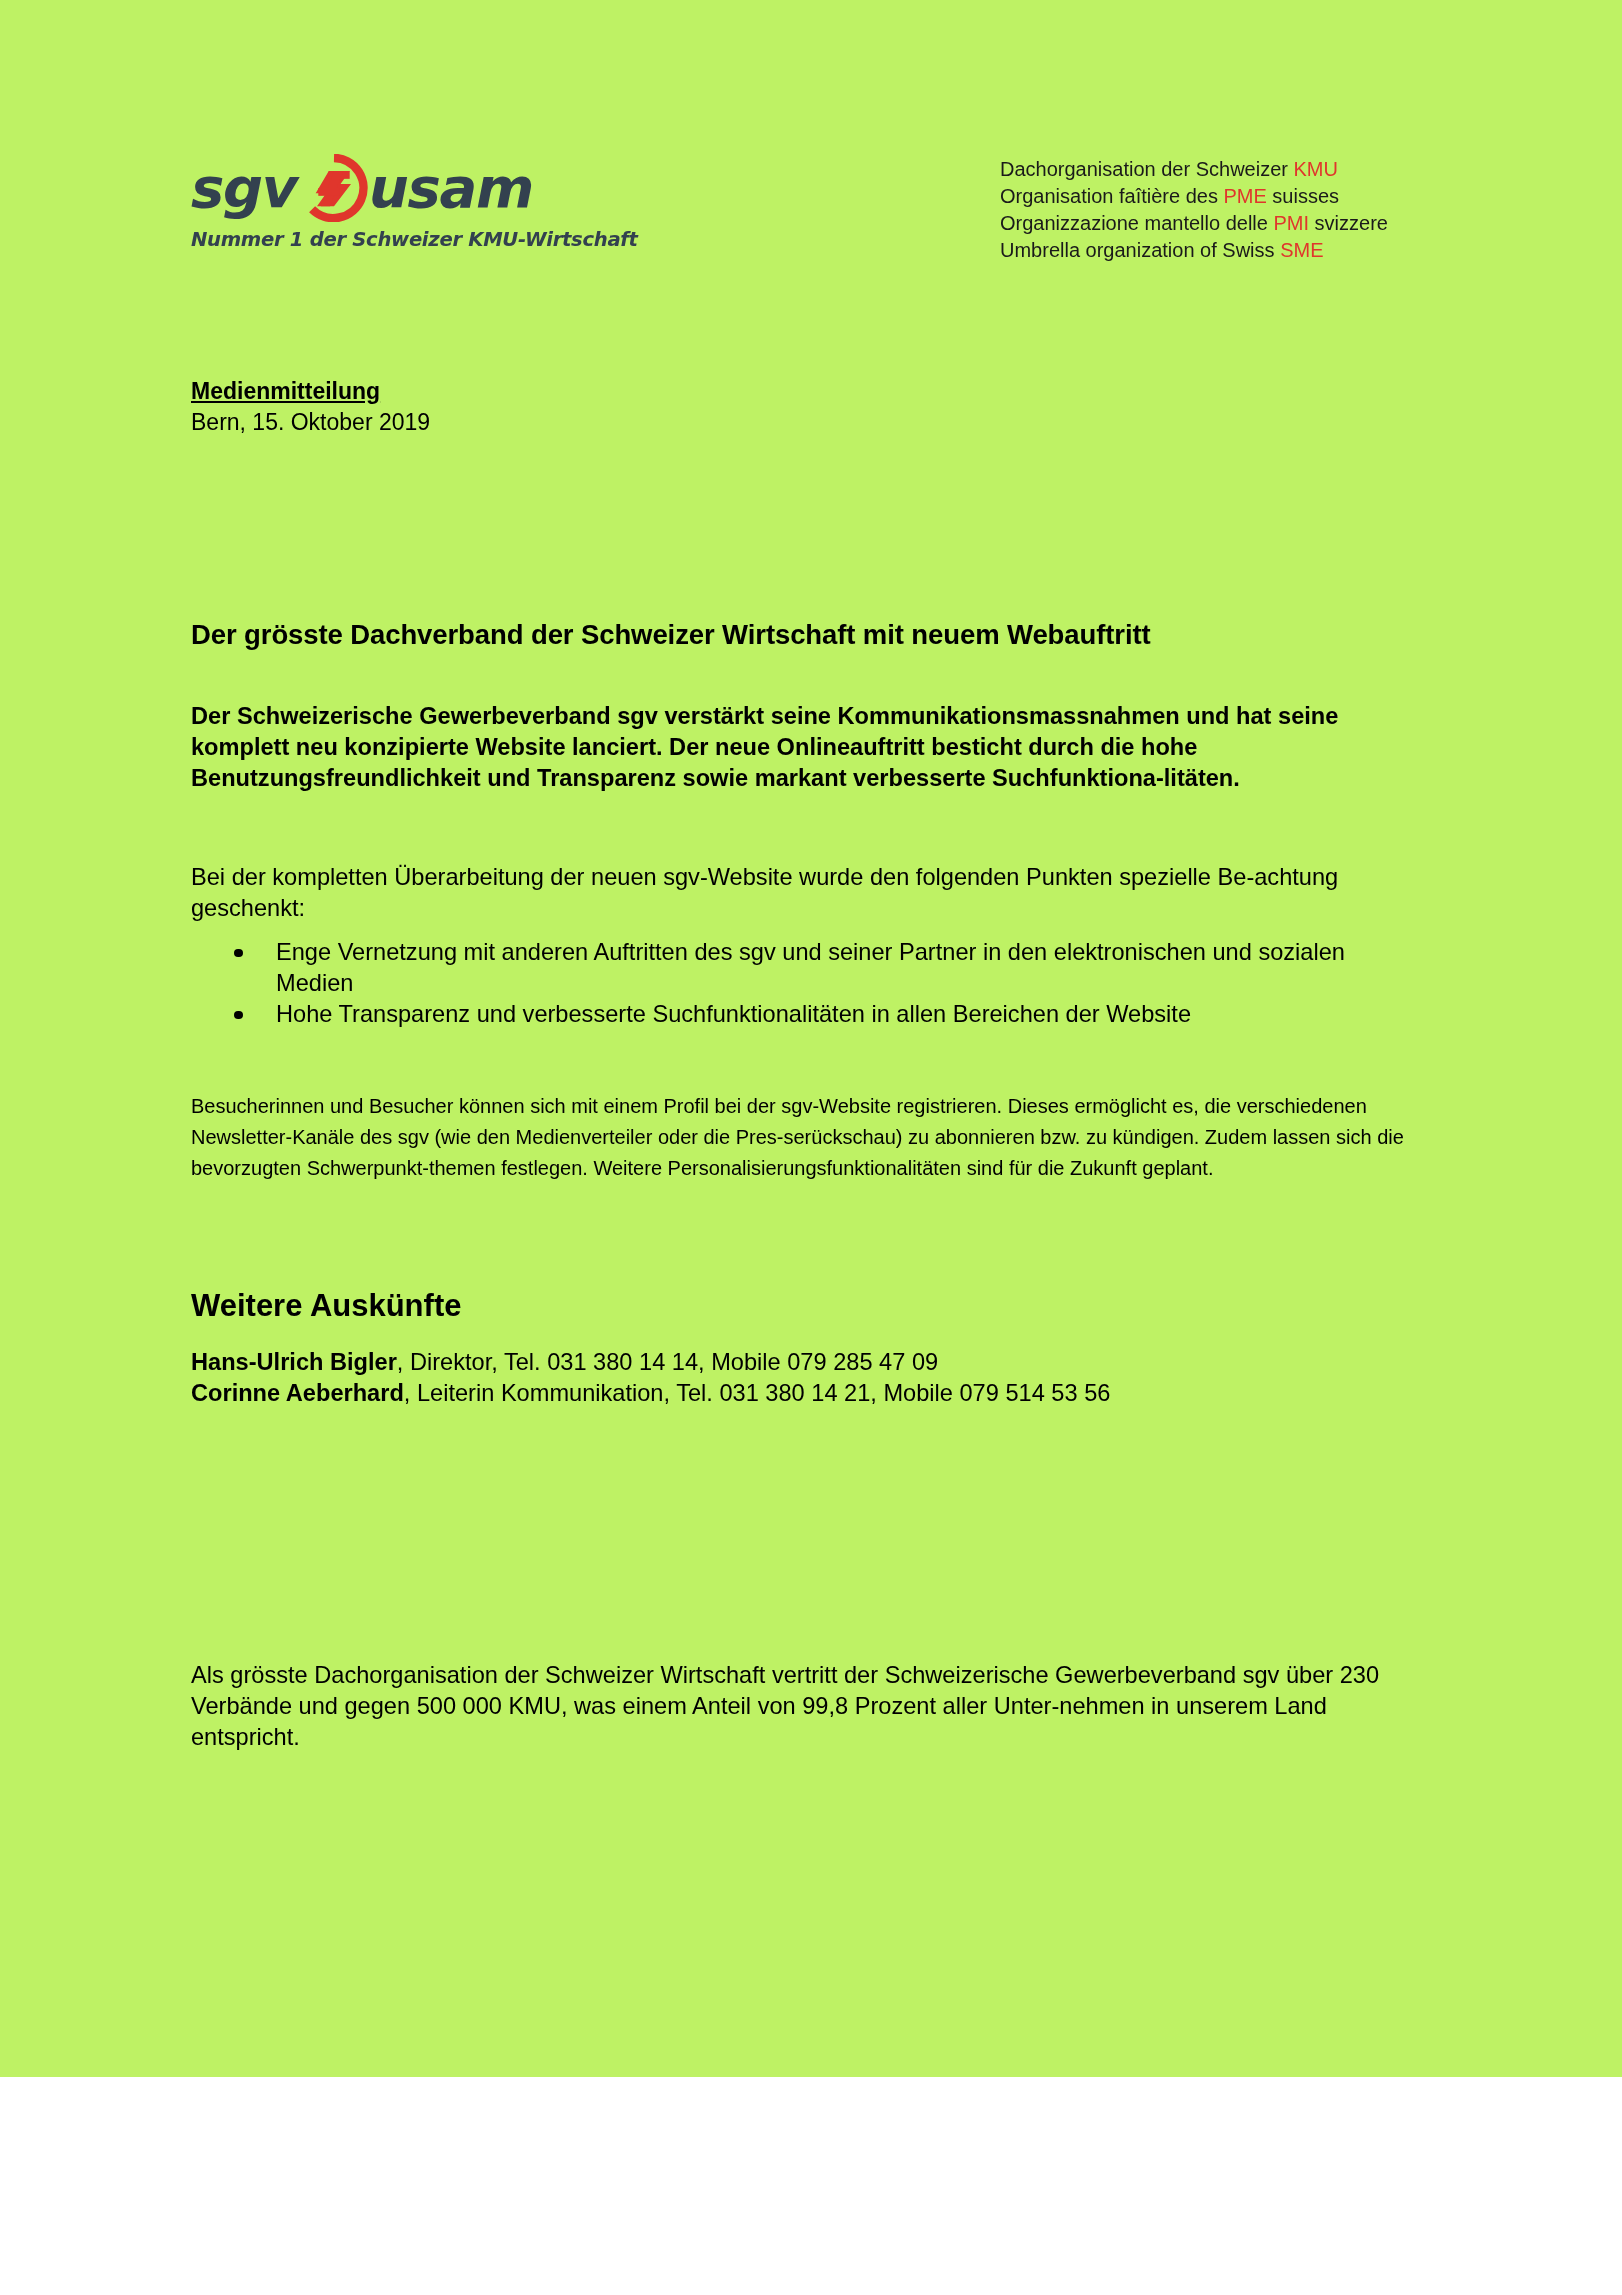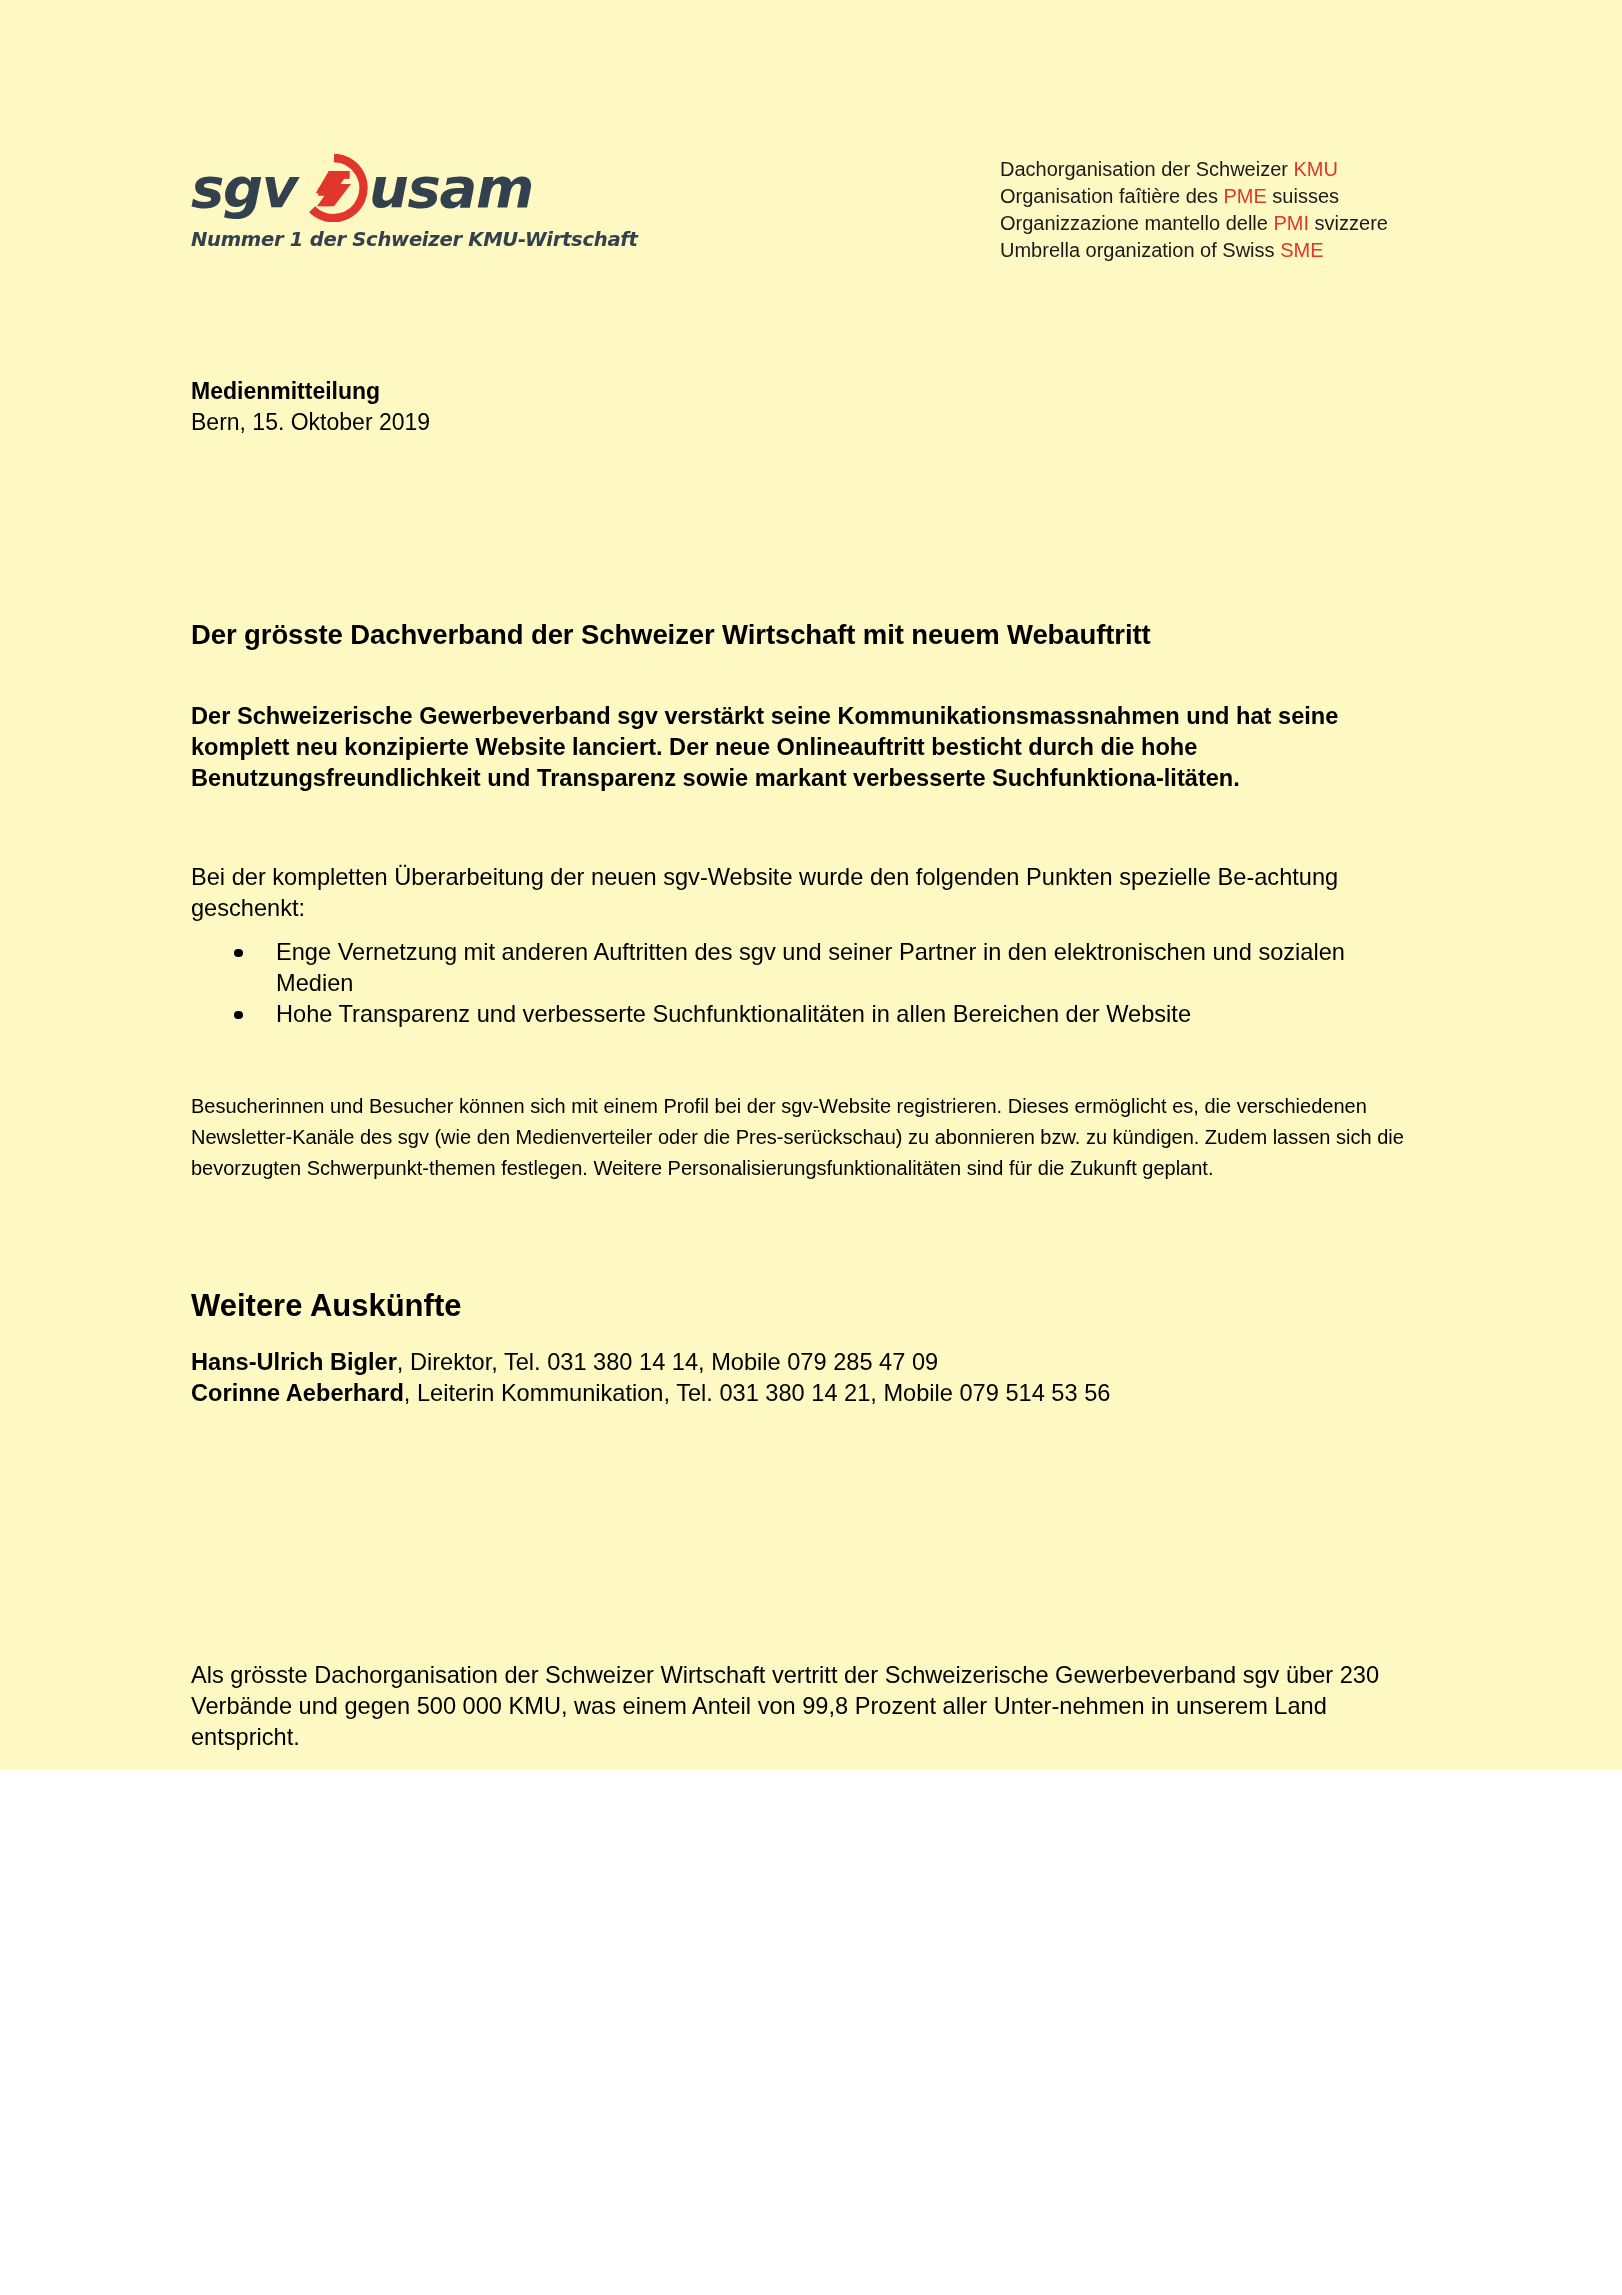--- a/index.html
+++ b/index.html
@@ -8,22 +8,22 @@
     padding: 0;
     background: #ffffff;
   }
   body {
     font-family: "Liberation Sans", sans-serif;
     color: #000000;
   }
   .page {
     position: relative;
     width: 1622px;
-    height: 1770px;
-    background: #fef9c3;
+    height: 2077px;
+    background: #bef264;
     overflow: hidden;
     box-sizing: border-box;
   }
 
   
   .header {
     position: absolute;
     left: 0;
     top: 0;
     width: 1622px;
@@ -89,20 +89,21 @@
   .meta {
     position: absolute;
     top: 376px;
     left: 0;
     width: 1243px;
   }
   .meta .label {
     font-weight: bold;
     font-size: 23px;
     line-height: 31px;
+    text-decoration: underline;
   }
   .meta .date {
     font-size: 23px;
     line-height: 31px;
   }
 
   .headline {
     position: absolute;
     top: 599px;
     left: 0;

